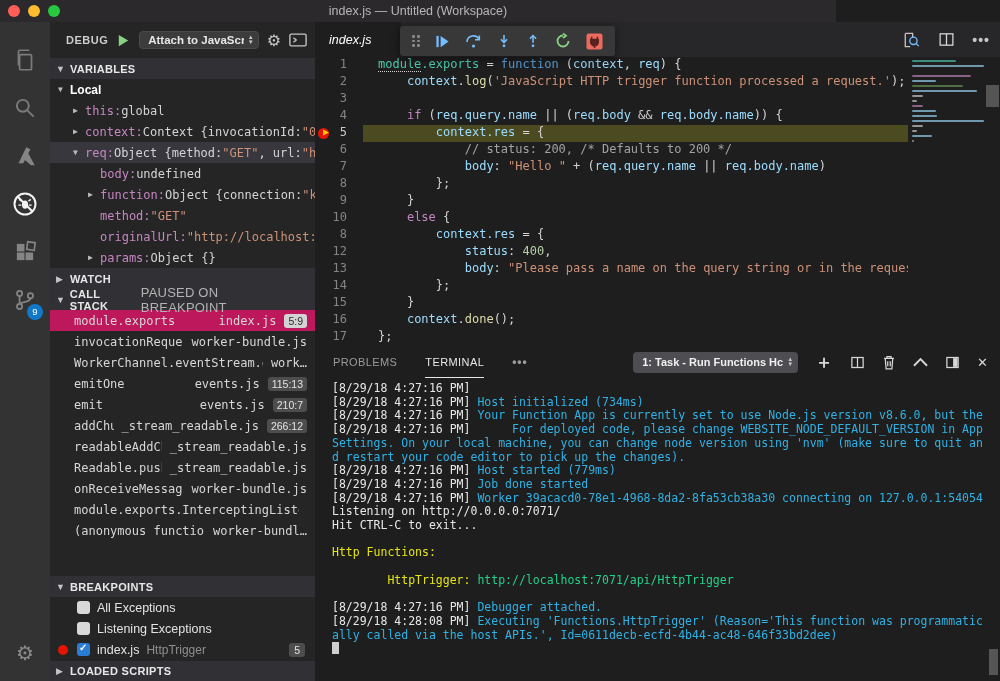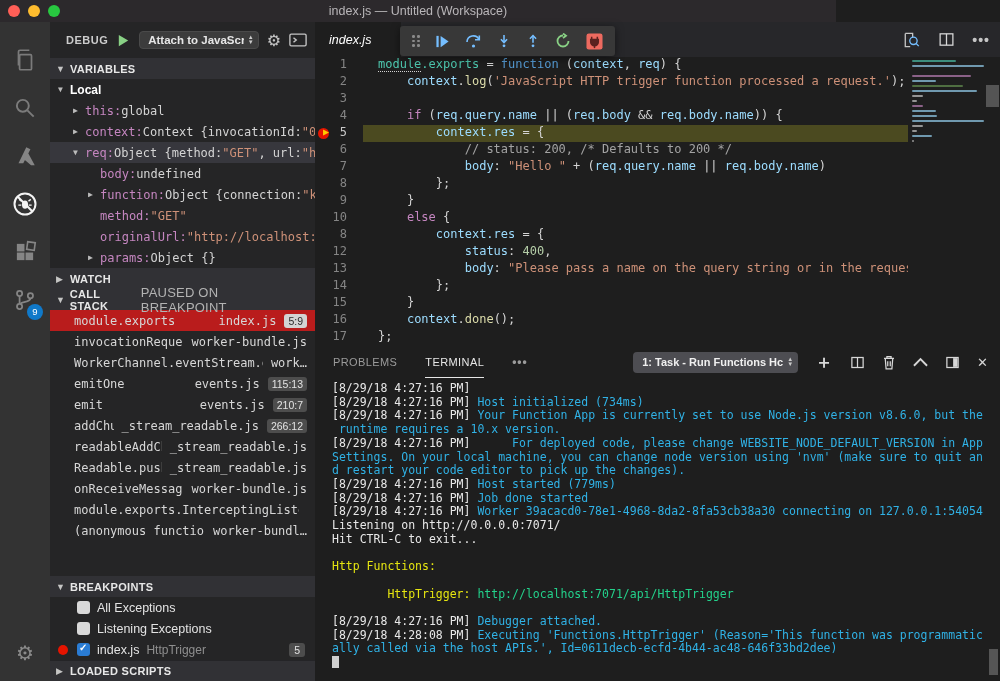--- a/index.html
+++ b/index.html
@@ -44,21 +44,21 @@
 
   .tree-row { height:21px; display:flex; align-items:center; font:12px "DejaVu Sans Mono", monospace;
     color:#cccccc; white-space:nowrap; overflow:hidden; cursor:pointer; }
   .tree-row.sel { background:#37373d; }
   .tree-row .tw { width:12px; flex:none; font-size:8px; color:#bbbbbb; }
   .vname { color:#c586c0; }
   .vname.plainname { color:#ffffff; font-weight:bold; font-family:"Liberation Sans",sans-serif; font-size:12px; }
 
   .cs-row { height:21px; display:flex; align-items:center; padding:0 8px 0 24px;
     font:12px "DejaVu Sans Mono", monospace; color:#d7d7d7; cursor:pointer; }
-  .cs-row.sel { background:#b91c1c; }
+  .cs-row.sel { background:#be185d; }
   .cs-name { white-space:nowrap; overflow:hidden; flex:1; }
   .cs-file { white-space:nowrap; margin-left:8px; color:#d7d7d7; }
   .cs-badge { margin-left:8px; background:#4d4d4d; color:#e3e3e3; border-radius:3px;
     font-size:10.5px; padding:1px 4px; font-family:"Liberation Sans",sans-serif; }
   .cs-row.sel .cs-badge { background:#d3d3d3; color:#2b2b2b; }
 
   .sb-bottom { position:absolute; left:0; bottom:0; width:265px; }
   .bp-row { height:21px; display:flex; align-items:center; padding:0 10px 0 8px; gap:7px;
     font-size:12.5px; color:#e3e3e3; cursor:pointer; }
   .bp-dot-slot { width:12px; flex:none; display:flex; align-items:center; }
@@ -549,21 +549,20 @@
             <rect x="3" y="4" width="18" height="16"></rect>
             <rect x="13" y="5" width="7" height="14" fill="#d7d7d7" stroke="none"></rect>
           </svg>
         <span class="p-ico" style="font-size:13px;">✕</span>
       </div>
     </div>
     <div class="terminal" id="terminal-lines">
         <div class="t-line"><span style="color: rgb(232, 232, 232);">[8/29/18 4:27:16 PM]</span></div>
         <div class="t-line"><span style="color: rgb(232, 232, 232);">[8/29/18 4:27:16 PM] </span><span style="color: rgb(48, 178, 230);">Host initialized (734ms)</span></div>
         <div class="t-line"><span style="color: rgb(232, 232, 232);">[8/29/18 4:27:16 PM] </span><span style="color: rgb(48, 178, 230);">Your Function App is currently set to use Node.js version v8.6.0, but the</span></div>
-        <div class="t-line"><span style="color: rgb(48, 178, 230);"> runtime requires a 10.x version.</span></div>
         <div class="t-line"><span style="color: rgb(232, 232, 232);">[8/29/18 4:27:16 PM] </span><span style="color: rgb(48, 178, 230);">     For deployed code, please change WEBSITE_NODE_DEFAULT_VERSION in App</span></div>
         <div class="t-line"><span style="color: rgb(48, 178, 230);">Settings. On your local machine, you can change node version using 'nvm' (make sure to quit an</span></div>
         <div class="t-line"><span style="color: rgb(48, 178, 230);">d restart your code editor to pick up the changes).</span></div>
         <div class="t-line"><span style="color: rgb(232, 232, 232);">[8/29/18 4:27:16 PM] </span><span style="color: rgb(48, 178, 230);">Host started (779ms)</span></div>
         <div class="t-line"><span style="color: rgb(232, 232, 232);">[8/29/18 4:27:16 PM] </span><span style="color: rgb(48, 178, 230);">Job done started</span></div>
         <div class="t-line"><span style="color: rgb(232, 232, 232);">[8/29/18 4:27:16 PM] </span><span style="color: rgb(48, 178, 230);">Worker 39acacd0-78e1-4968-8da2-8fa53cb38a30 connecting on 127.0.0.1:54054</span></div>
         <div class="t-line"><span style="color: rgb(232, 232, 232);">Listening on http://0.0.0.0:7071/</span></div>
         <div class="t-line"><span style="color: rgb(232, 232, 232);">Hit CTRL-C to exit...</span></div>
         <div class="t-line">&nbsp;</div>
         <div class="t-line"><span style="color: rgb(229, 229, 16);">Http Functions:</span></div>

